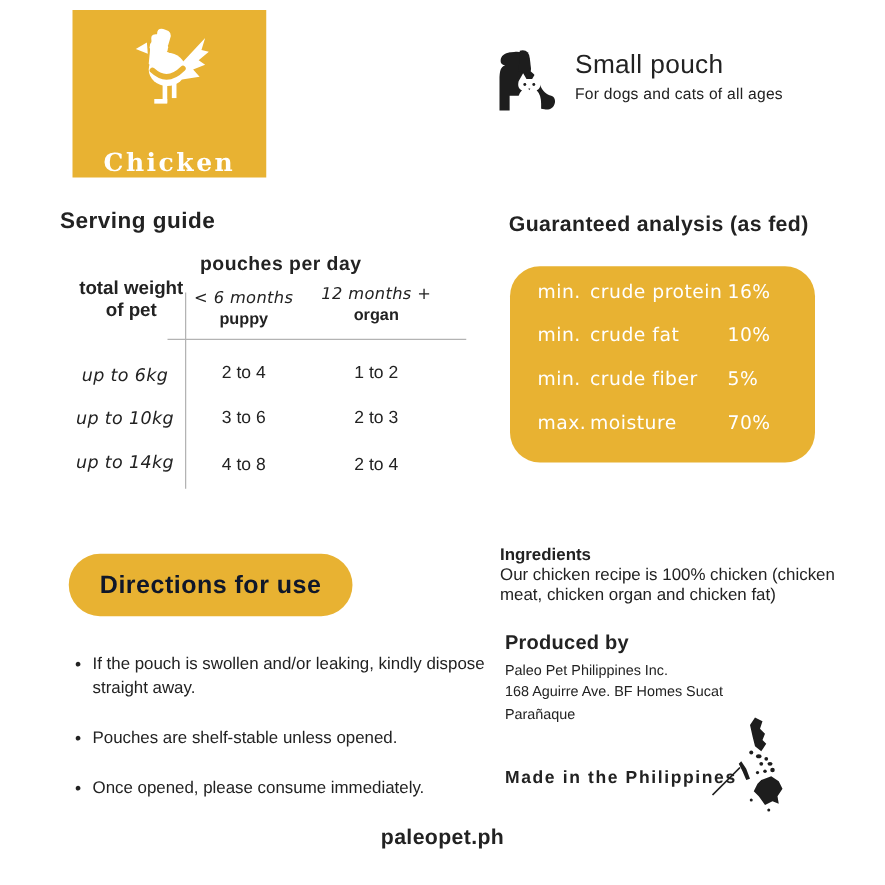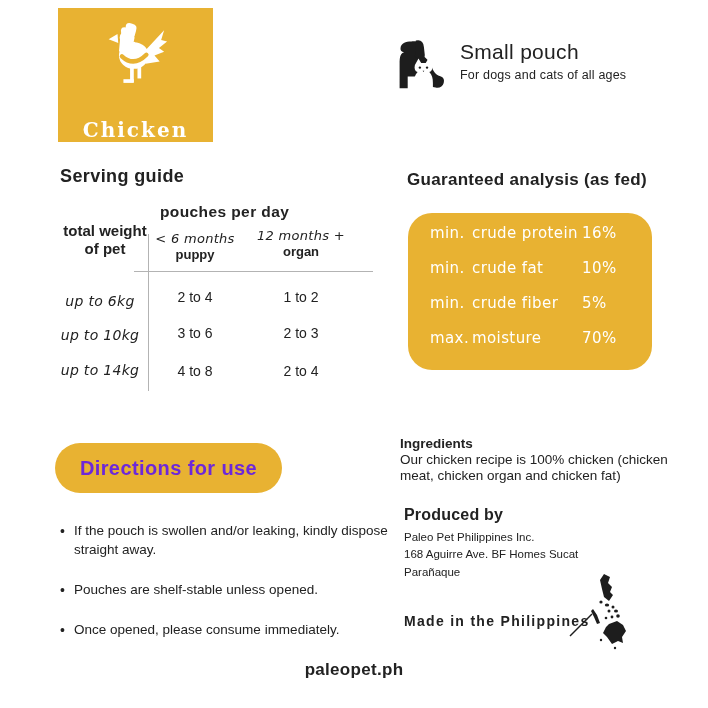--- a/index.html
+++ b/index.html
@@ -22,21 +22,21 @@
   }
 
   
   .pouch{position:absolute;left:396px;top:36px;display:flex;align-items:flex-start;}
   .pouch-icon{width:54px;height:56px;}
   .pouch-text{margin-left:10px;padding-top:4px;}
   .pouch-title{font-size:21px;font-weight:400;letter-spacing:.3px;}
   .pouch-sub{font-size:12.5px;font-weight:400;margin-top:4px;letter-spacing:.2px;}
 
   
-  .serving-title{position:absolute;left:60px;top:166px;font-size:18px;font-weight:700;letter-spacing:.4px;}
+  .serving-title{position:absolute;left:48px;top:166px;font-size:18px;font-weight:700;letter-spacing:.4px;}
   .tbl{position:absolute;left:0;top:0;width:708px;height:500px;pointer-events:none;}
   .tbl *{pointer-events:auto;}
   .group-header{position:absolute;left:160px;top:203px;font-size:15.5px;font-weight:700;letter-spacing:.4px;}
   .corner{position:absolute;left:59px;top:222px;width:92px;text-align:center;
           font-weight:700;font-size:15px;line-height:1.18;}
   .colh{position:absolute;text-align:center;}
   .colh1{left:150px;width:90px;top:231px;}
   .colh2{left:248px;width:106px;top:228px;}
   .hand{font-family:"DejaVu Sans",sans-serif;font-style:italic;font-size:13px;letter-spacing:.3px;}
   .stage{font-weight:700;font-size:13px;margin-top:1px;}
@@ -63,21 +63,21 @@
   .an-qual{width:42px;}
   .an-label{flex:1;}
   .an-value{width:52px;text-align:left;}
 
   
   .directions-box{
     position:absolute;left:55px;top:443px;width:227px;height:50px;
     background:#E8B232;border-radius:25px;
     display:flex;align-items:center;justify-content:center;
   }
-  .directions-title{color:#6d28d9;font-size:20px;font-weight:700;letter-spacing:.4px;}
+  .directions-title{color:#0f172a;font-size:20px;font-weight:700;letter-spacing:.4px;}
   .bullets{position:absolute;left:60px;top:522px;width:350px;margin:0;padding:0;list-style:none;}
   .bullets li{position:relative;padding-left:14px;margin-bottom:21px;font-size:13.5px;line-height:1.4;}
   .bullets li::before{content:"\2022";position:absolute;left:0;top:0;font-size:14px;}
 
   
   .ingredients{position:absolute;left:400px;top:436px;width:300px;}
   .ing-title{font-size:13.5px;font-weight:700;}
   .ing-body{font-size:13.5px;line-height:1.22;margin-top:1px;}
 
   

